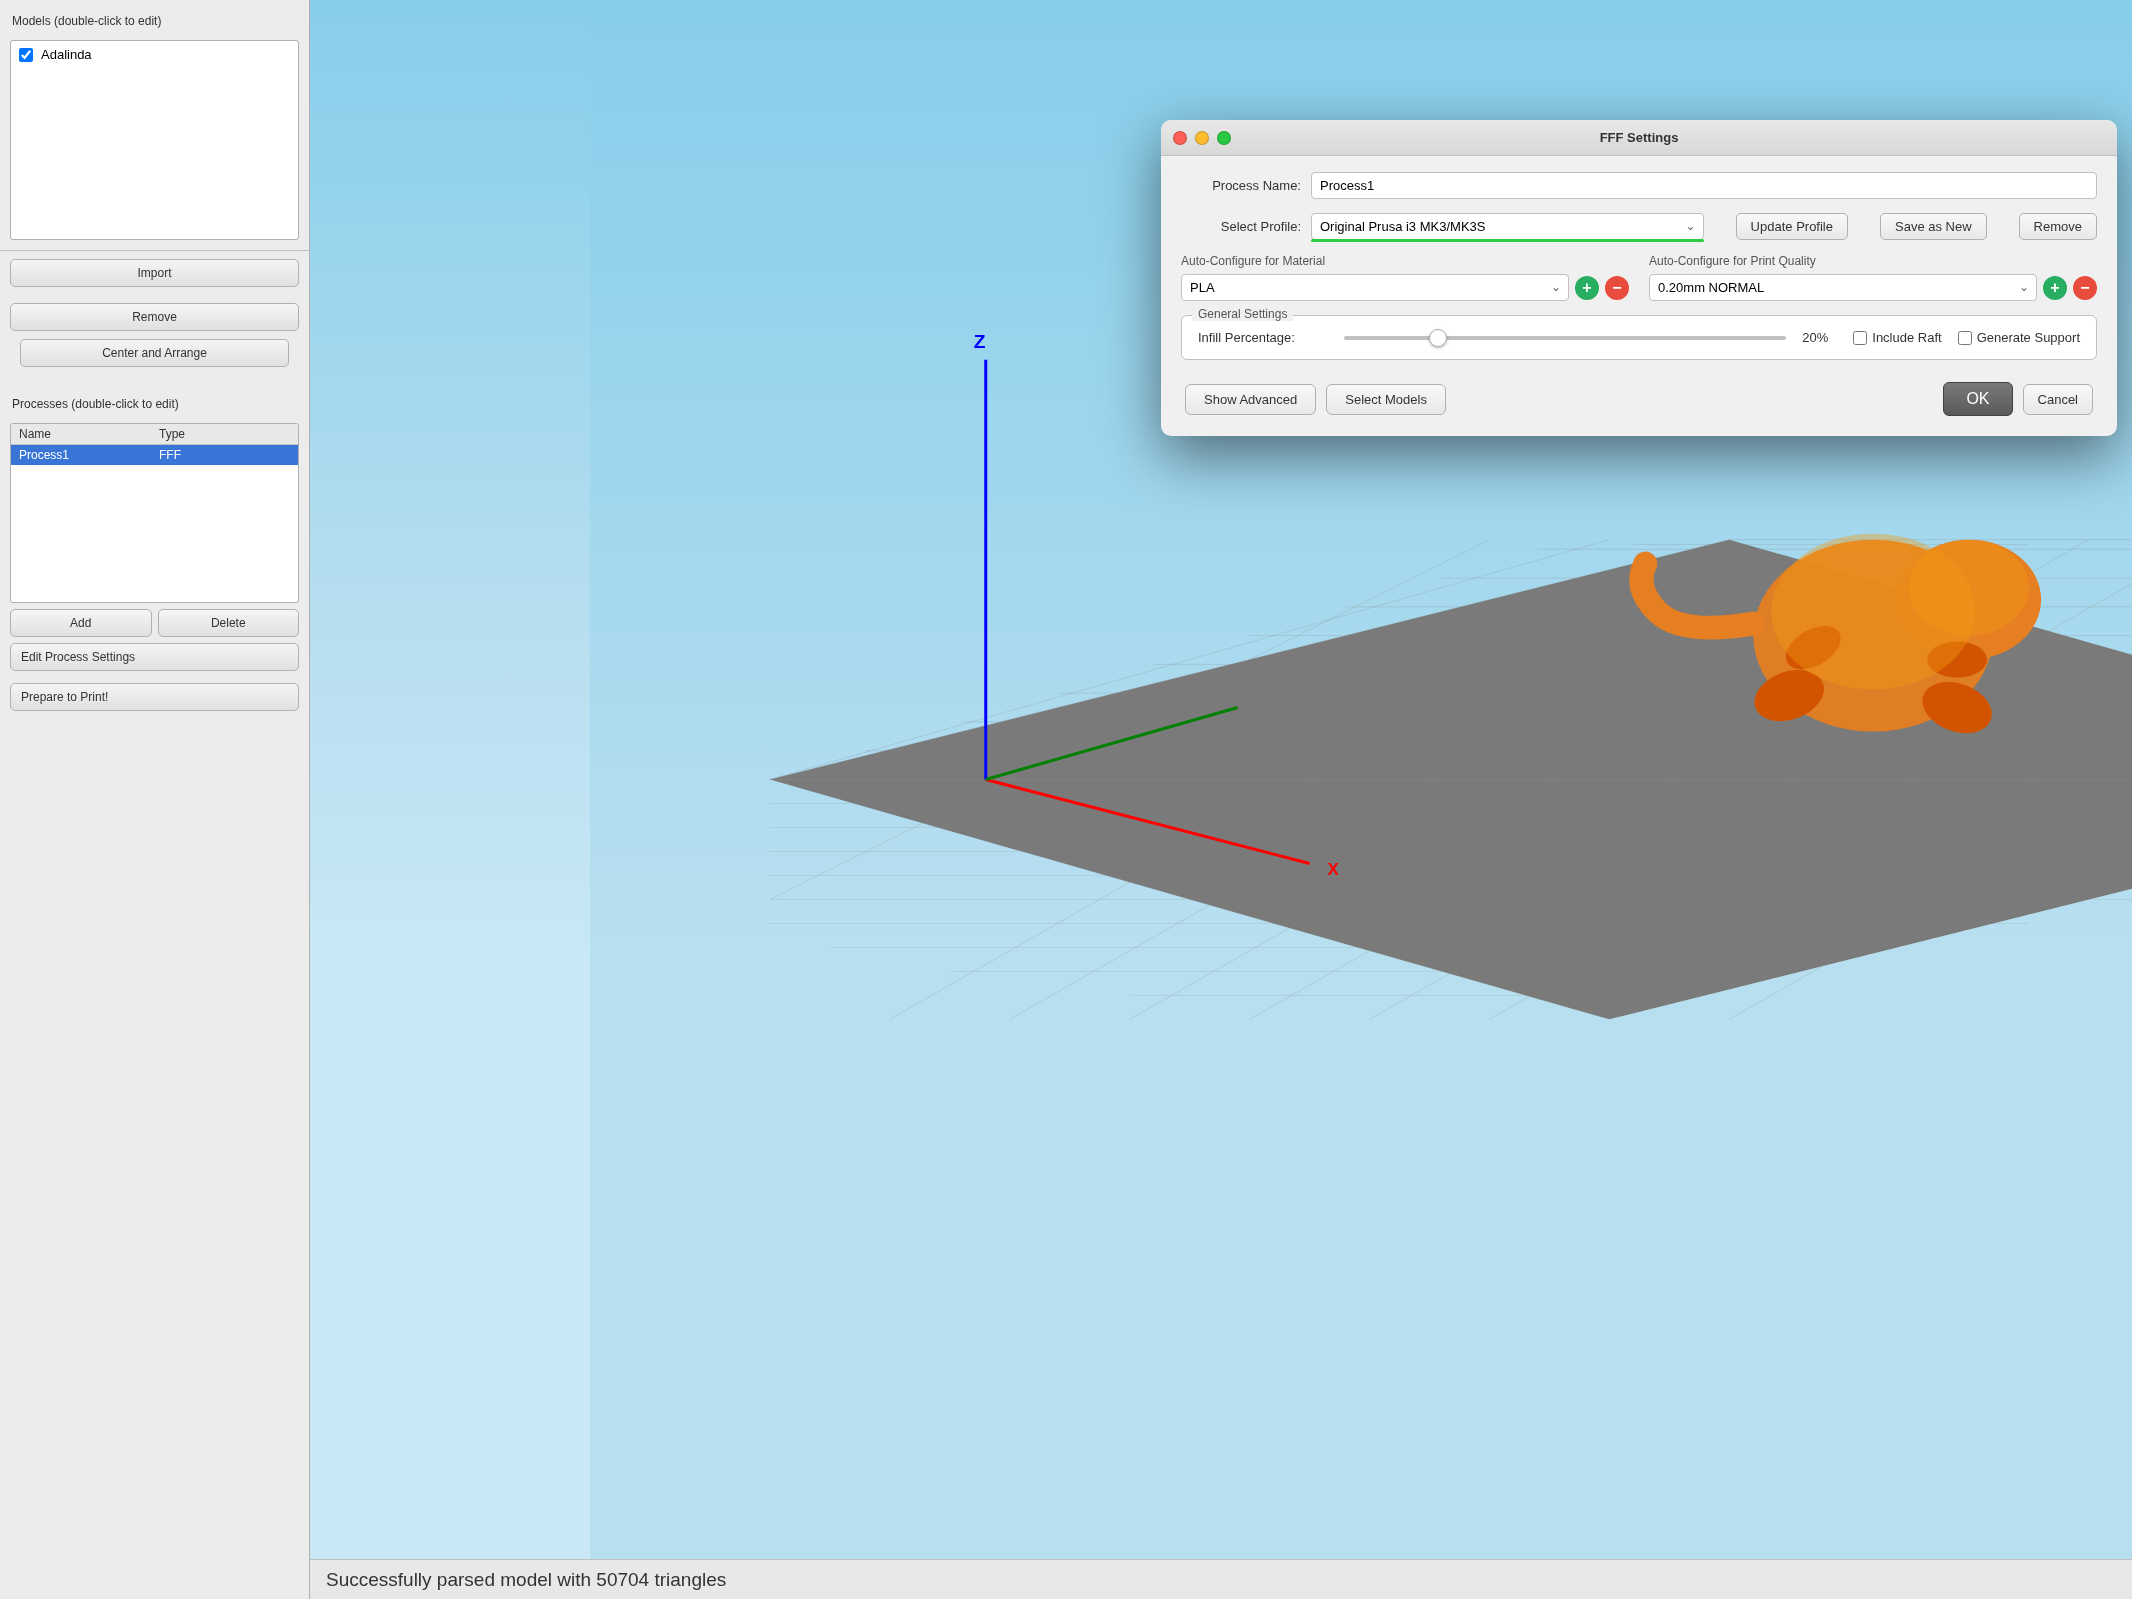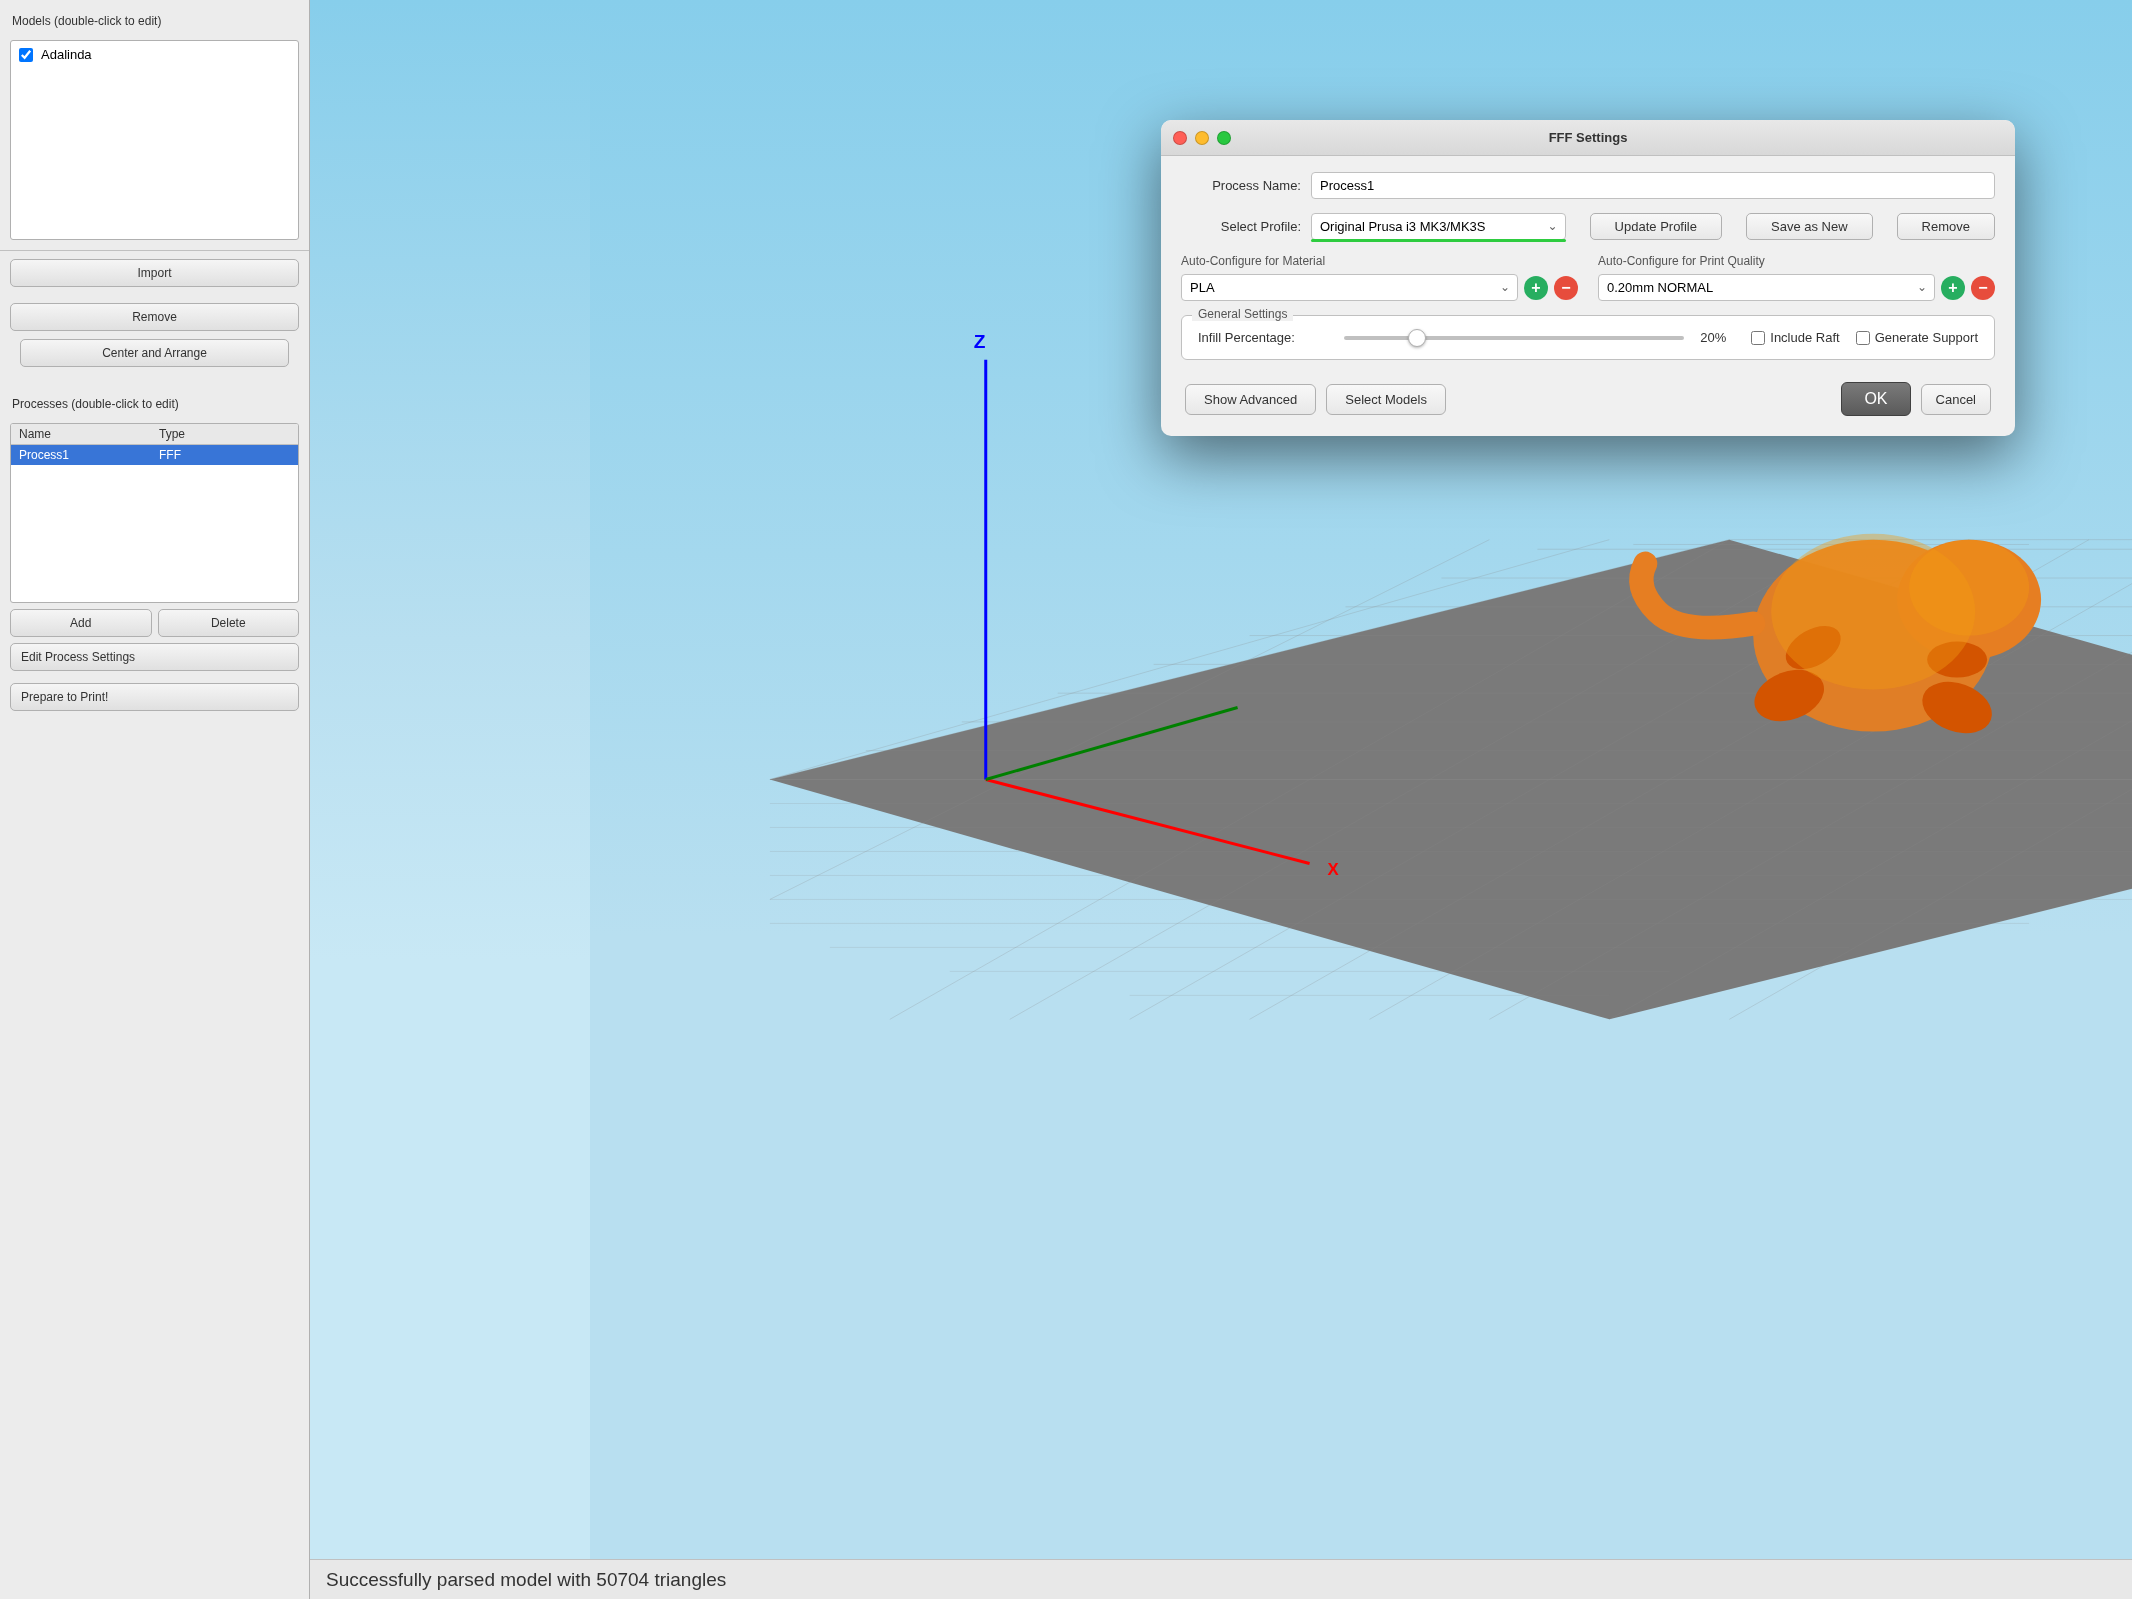--- a/index.html
+++ b/index.html
@@ -167,21 +167,21 @@
       height: 100%;
       z-index: 100;
       pointer-events: none;
     }
 
     .dialog {
       position: absolute;
       top: 120px;
       left: 50%;
       transform: translateX(-60px);
-      width: 854px;
+      width: 956px;
       background: #f0f0f0;
       border-radius: 10px;
       box-shadow: 0 20px 60px rgba(0,0,0,0.5);
       pointer-events: all;
       overflow: hidden;
     }
 
     .dialog-titlebar {
       background: linear-gradient(to bottom, #e8e8e8, #d8d8d8);
       padding: 10px 16px;
@@ -271,28 +271,29 @@
       position: absolute;
       bottom: -2px;
       left: 0;
       right: 0;
       height: 3px;
       background: #2ecc40;
       border-radius: 2px;
     }
 
     .profile-btn {
-      padding: 5px 24px;
+      padding: 5px 14px;
       background: linear-gradient(to bottom, #f8f8f8, #e8e8e8);
       border: 1px solid #b0b0b0;
       border-radius: 5px;
       font-size: 13px;
       cursor: pointer;
       white-space: nowrap;
       color: #333;
+      margin-left: 8px;
     }
 
     .auto-configure-row {
       display: flex;
       gap: 20px;
       margin-bottom: 14px;
     }
 
     .auto-configure-group {
       flex: 1;

